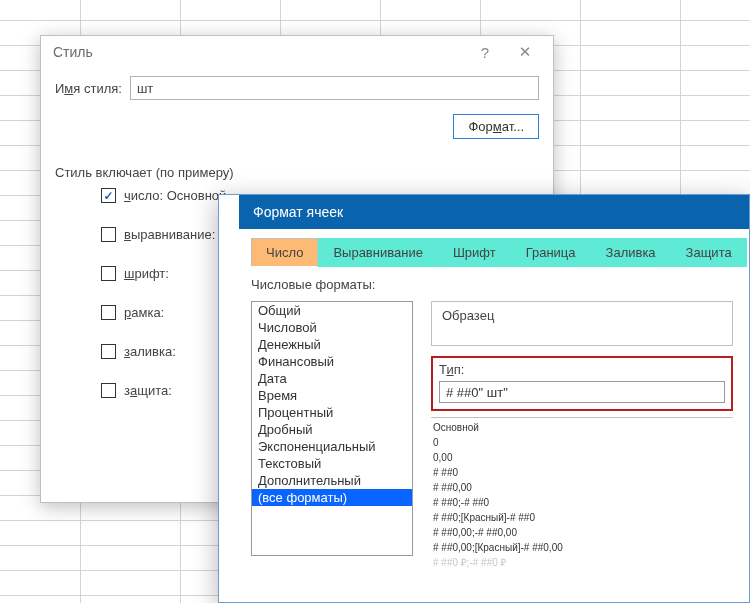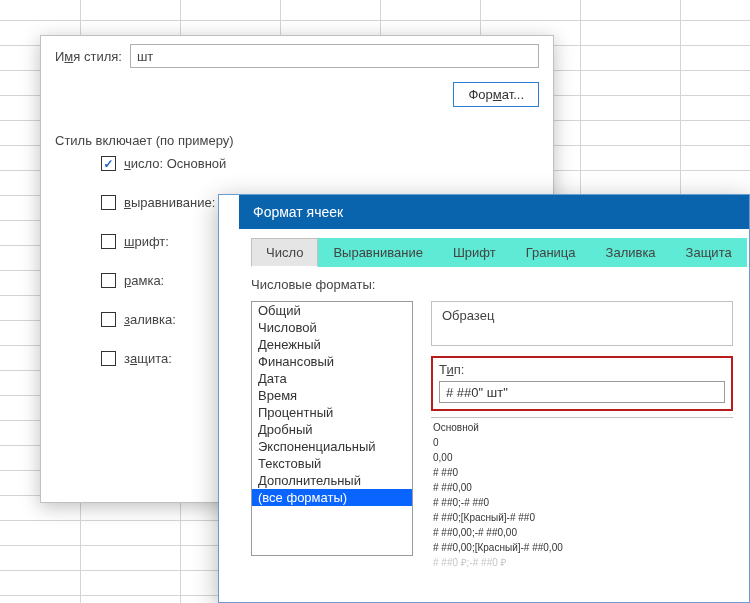--- a/index.html
+++ b/index.html
@@ -130,21 +130,21 @@
     font-size: 13px;
     color: #444;
     border: 1px solid transparent;
     border-bottom: none;
     cursor: pointer;
     position: relative;
     top: 1px;
     background: #5eead4;
   }
   .tab.active {
-    background: #e5e5e5;
+    background: #fdba74;
     border-color: #c0c0c0;
     border-bottom: 1px solid #fff;
   }
   .fc-left-label { color: #444; margin-bottom: 9px; }
   .fc-columns { display: flex; gap: 18px; }
   .fc-listbox {
     width: 162px;
     height: 255px;
     border: 1px solid #9a9a9a;
     overflow-y: auto;
@@ -204,20 +204,25 @@
   ::-webkit-scrollbar { width: 14px; }
   ::-webkit-scrollbar-track { background: #f0f0f0; }
   ::-webkit-scrollbar-thumb { background: #c8c8c8; }
 </style>
 </head>
 <body>
 
 <div class="sheet"></div>
 
 <div class="style-dialog">
+  <div class="style-titlebar">
+    <span class="title">Стиль</span>
+    <span class="help">?</span>
+    <span class="close">✕</span>
+  </div>
   <div class="style-body">
     <div class="row-name">
       <label><span>И</span><u>м</u><span>я стиля:</span></label>
       <input class="name-input" value="шт" style="">
     </div>
     <div class="format-btn-row">
       <button class="format-btn"><span>Фор</span><u>м</u><span>ат...</span></button>
     </div>
     <div class="section-label">Стиль включает (по примеру)</div>
     <div class="checks">

